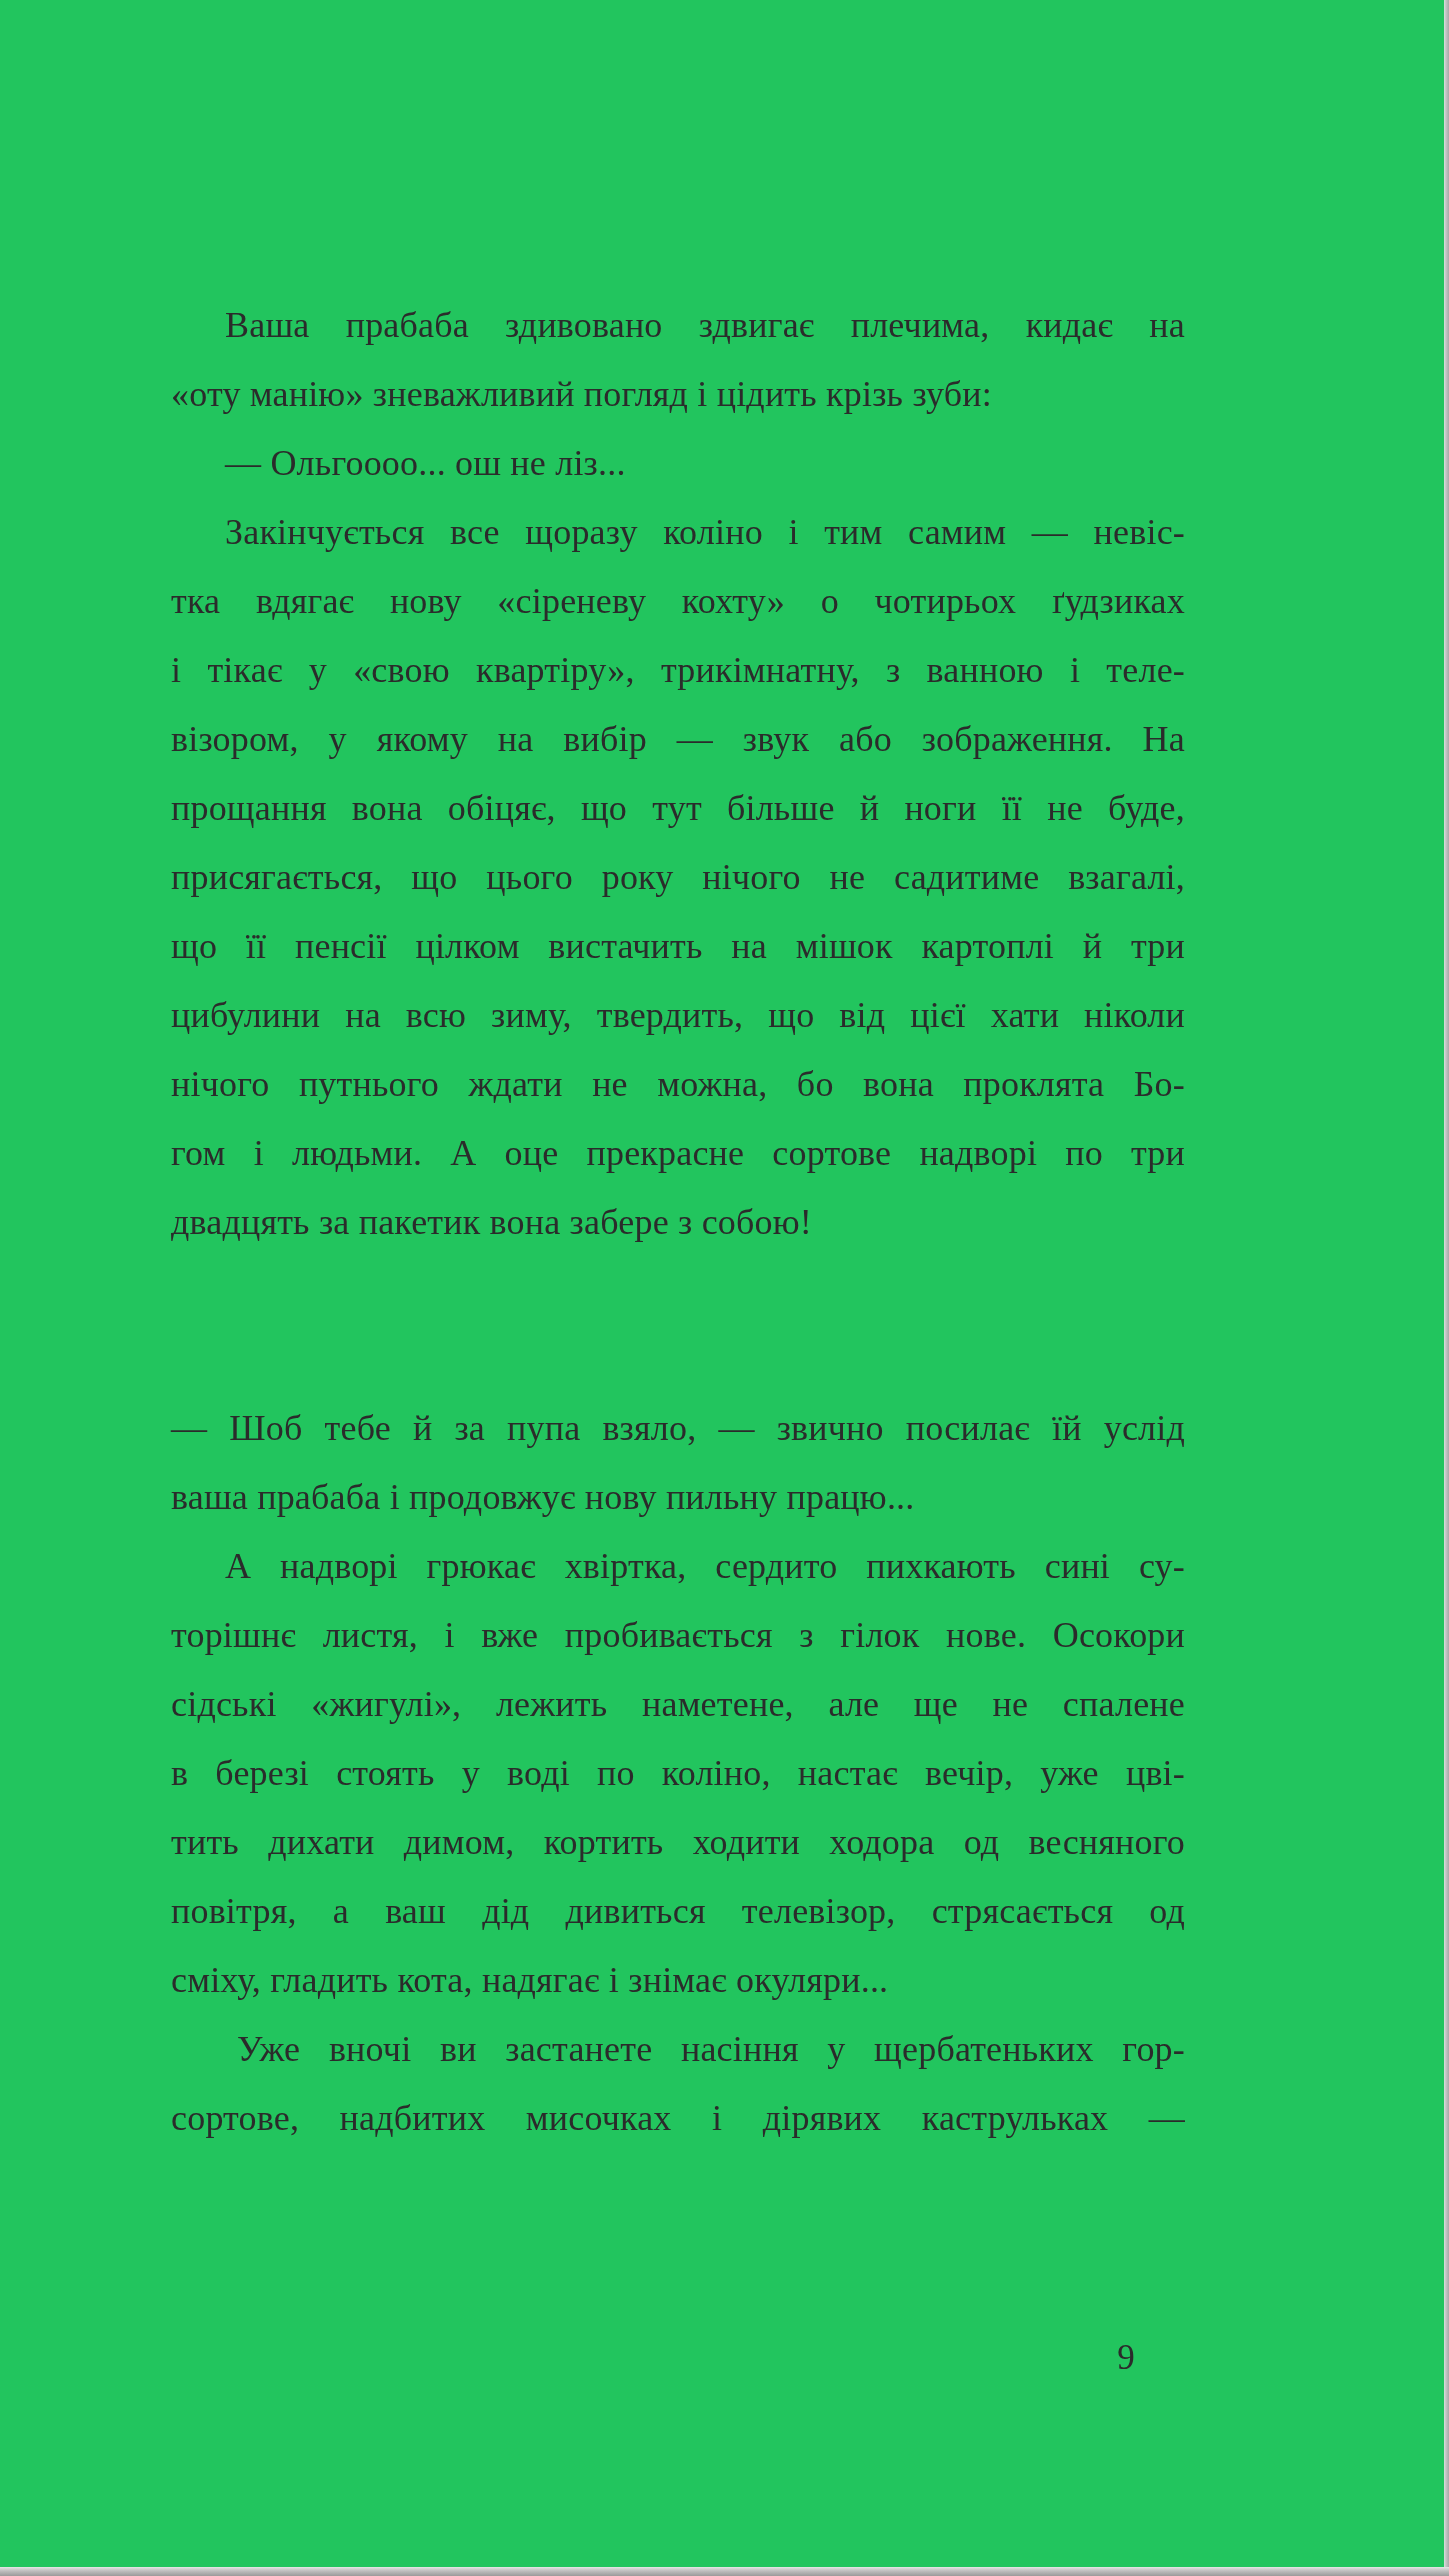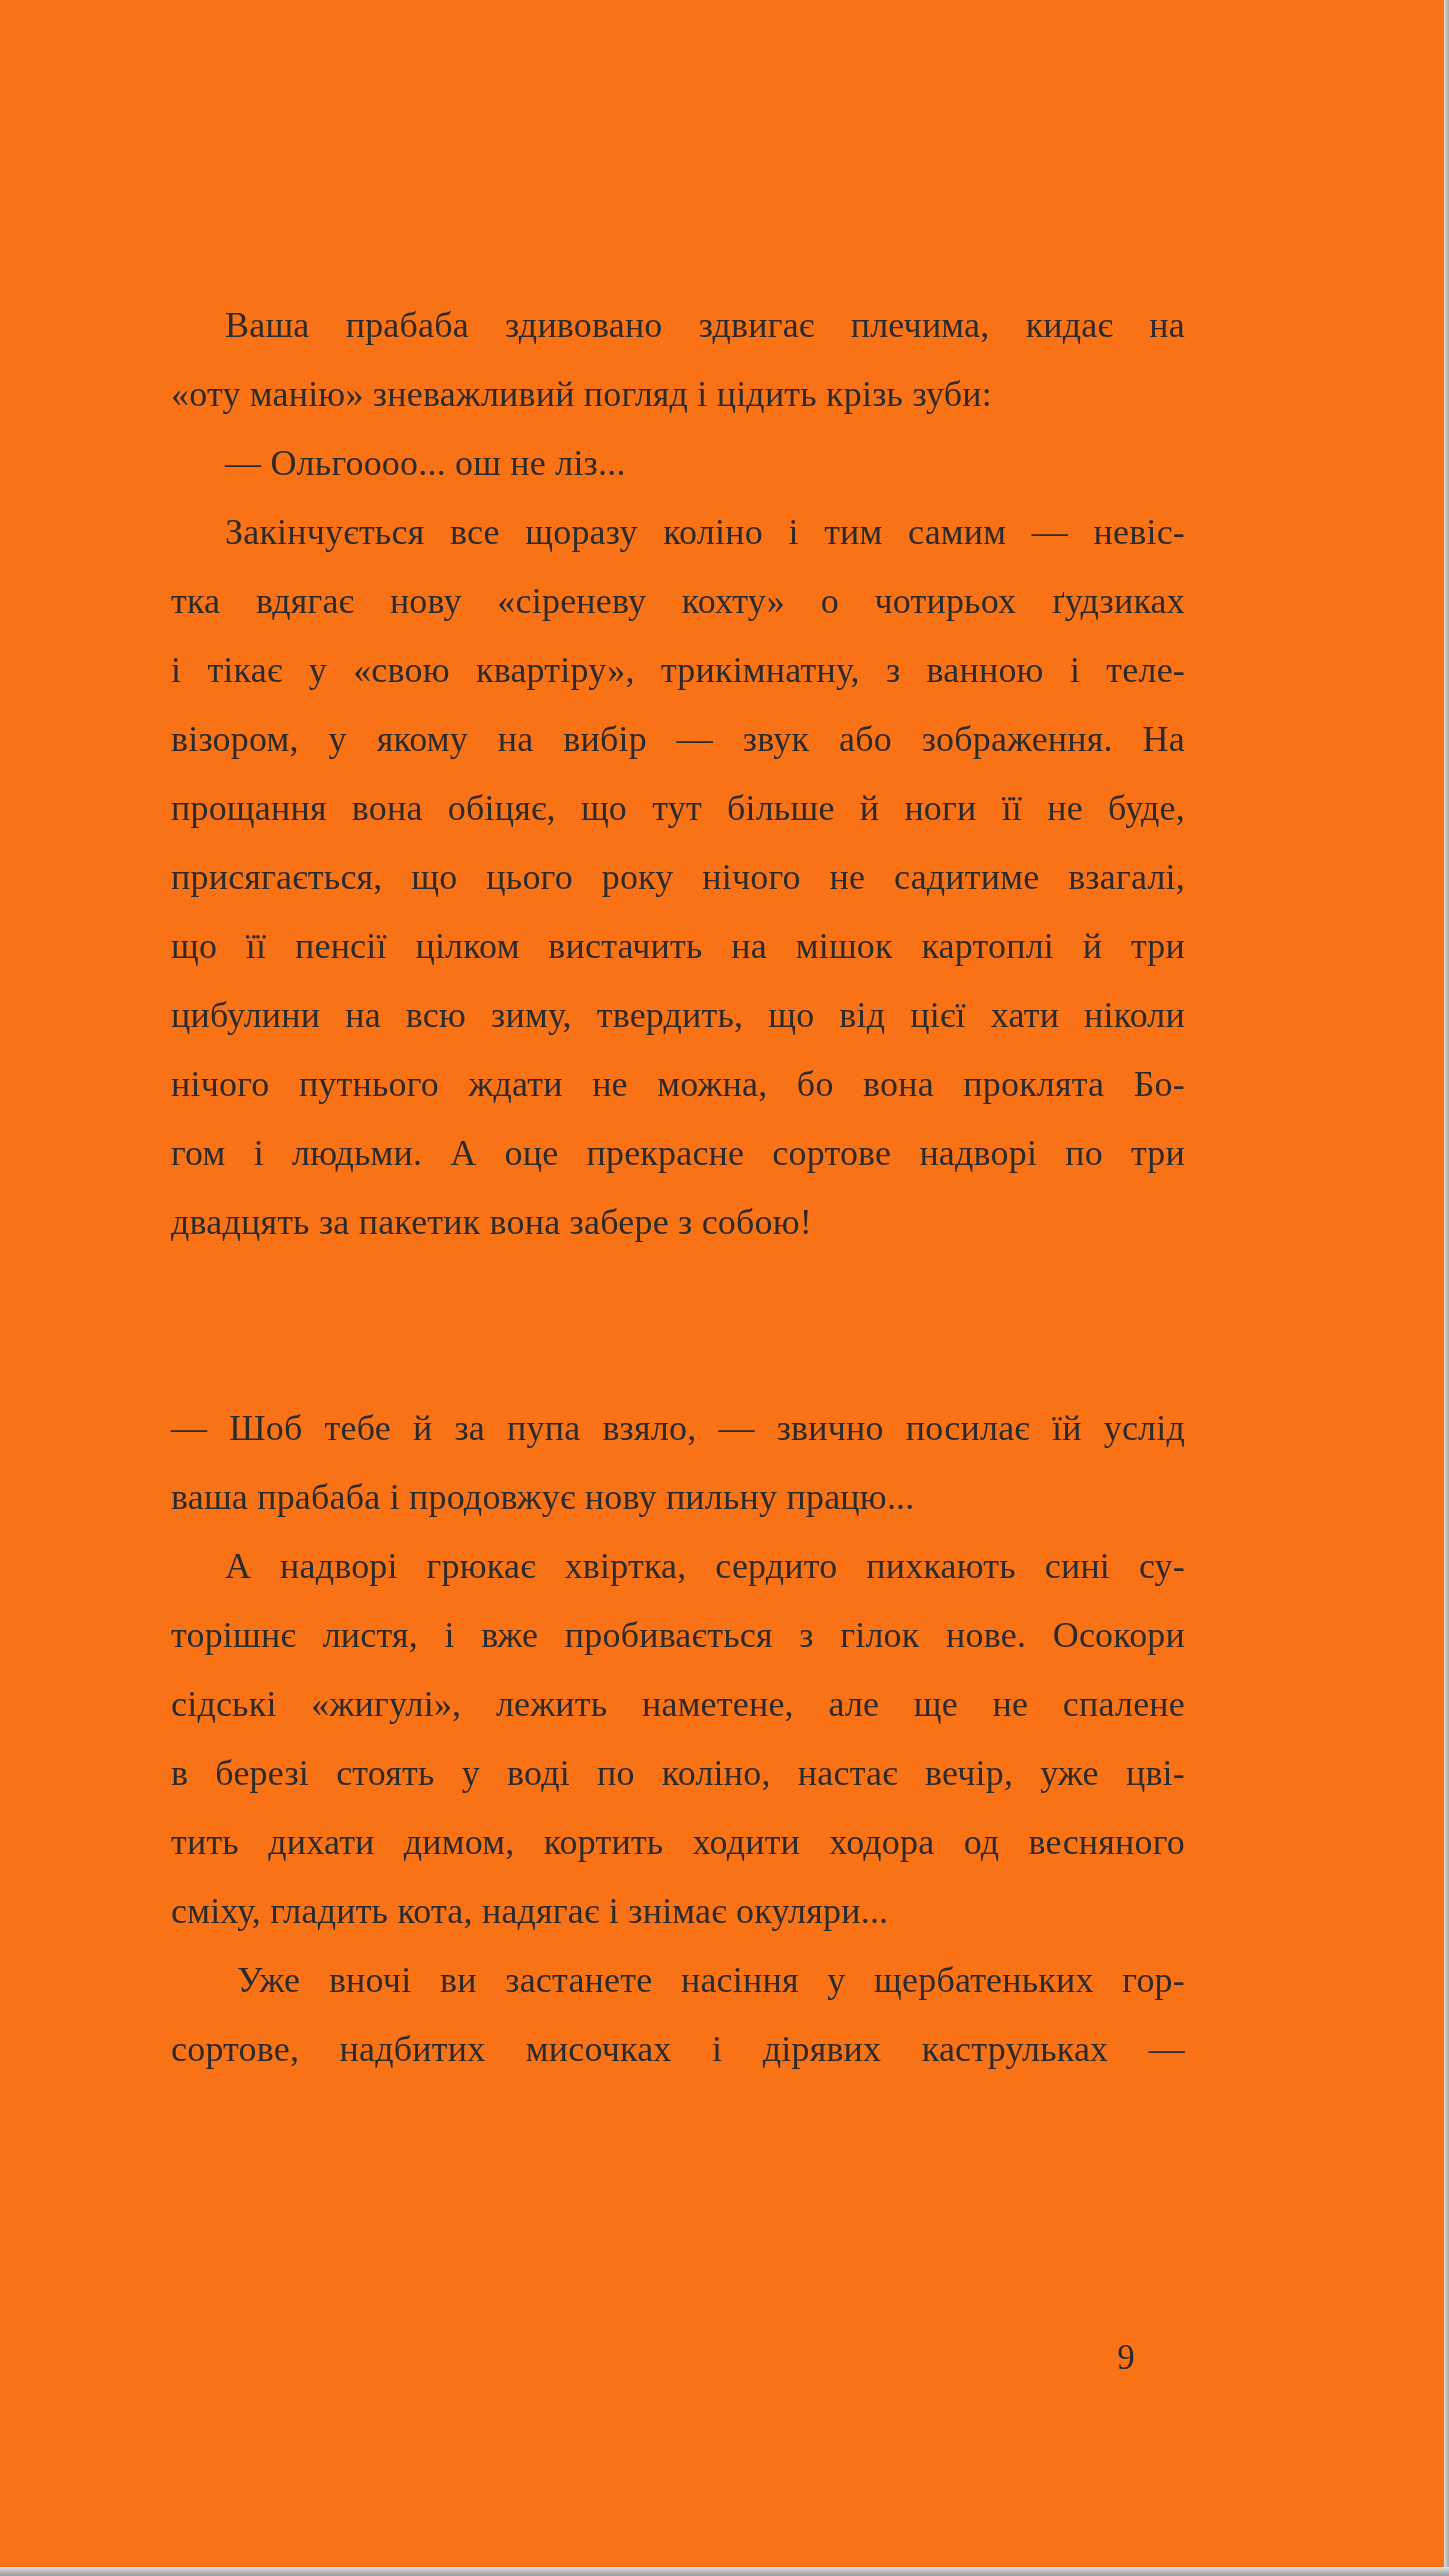--- a/index.html
+++ b/index.html
@@ -14,21 +14,21 @@
     overflow: hidden;
     font-family: "Liberation Serif", "DejaVu Serif", serif;
     color: #2b2b2b;
   }
   .page {
     position: absolute;
     left: 0;
     top: 0;
     width: 1444px;
     height: 2567px;
-    background: #f97316;
+    background: #22c55e;
   }
   .edge-right {
     position: absolute;
     left: 1444px;
     top: 0;
     width: 5.3px;
     height: 2576px;
     background: linear-gradient(to right, #dcdcdc 0%, #c4c4c4 40%, #a9a9a9 100%);
   }
   .edge-bottom {
@@ -97,20 +97,21 @@
   </div>
 
   <div class="text-block section-2">
     <span class="line">— Шоб тебе й за пупа взяло, — звично посилає їй услід</span>
     <span class="line last">ваша прабаба і продовжує нову пильну працю...</span>
     <span class="line indent">А надворі грюкає хвіртка, сердито пихкають сині су-</span>
     <span class="line">торішнє листя, і вже пробивається з гілок нове. Осокори</span>
     <span class="line">сідські «жигулі», лежить наметене, але ще не спалене</span>
     <span class="line">в березі стоять у воді по коліно, настає вечір, уже цві-</span>
     <span class="line">тить дихати димом, кортить ходити ходора од весняного</span>
+    <span class="line">повітря, а ваш дід дивиться телевізор, стрясається од</span>
     <span class="line last">сміху, гладить кота, надягає і знімає окуляри...</span>
     <span class="line indent-wide">Уже вночі ви застанете насіння у щербатеньких гор-</span>
     <span class="line">сортове, надбитих мисочках і дірявих каструльках —</span>
   </div>
 
   <div class="page-number">9</div>
 </div>
 
 <div class="edge-right"></div>
 <div class="edge-bottom"></div>

